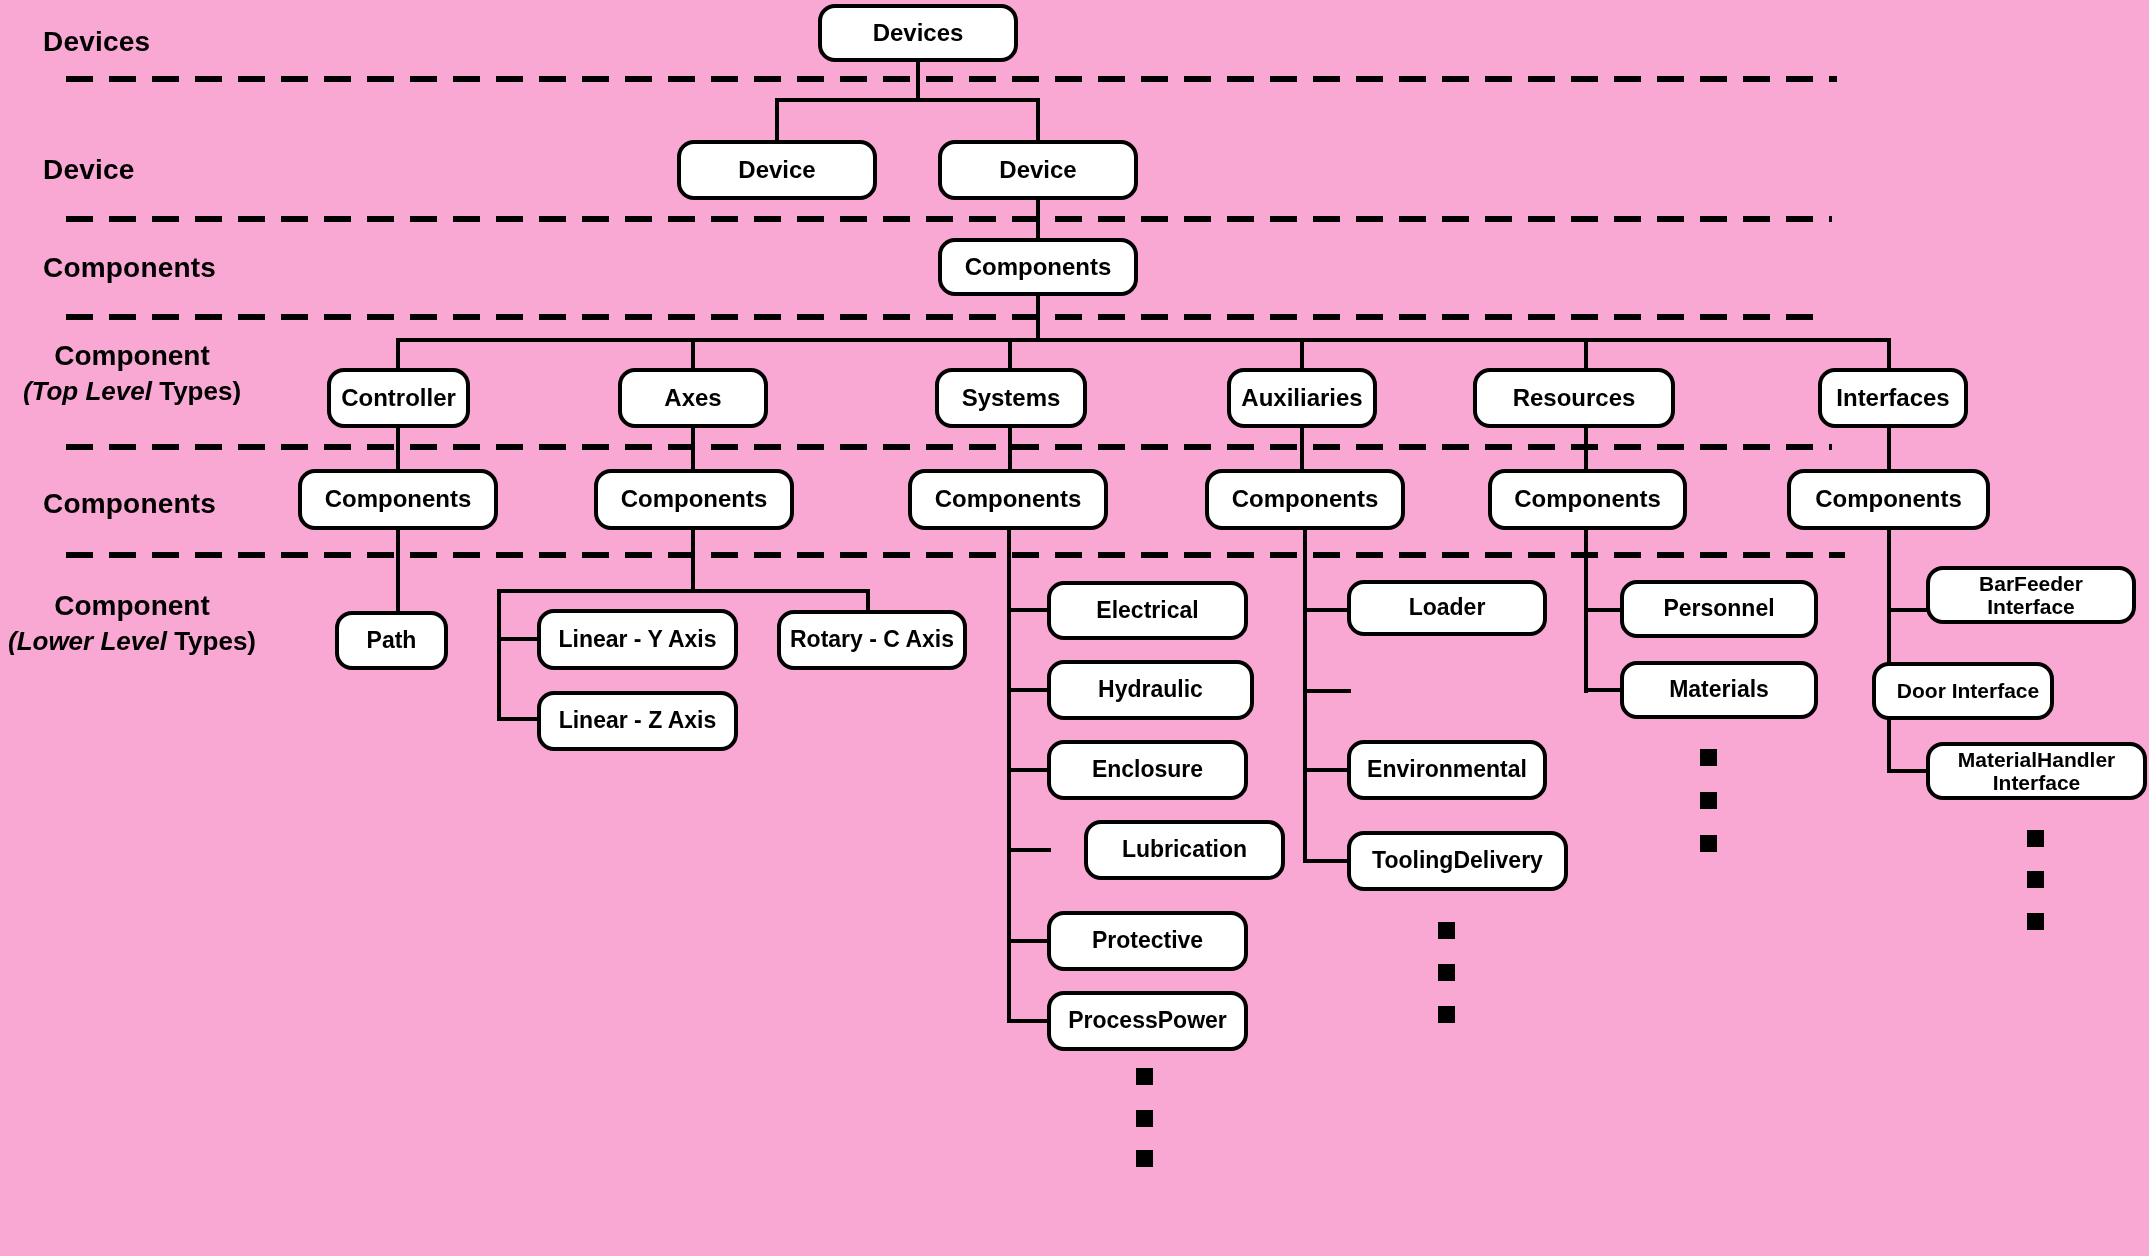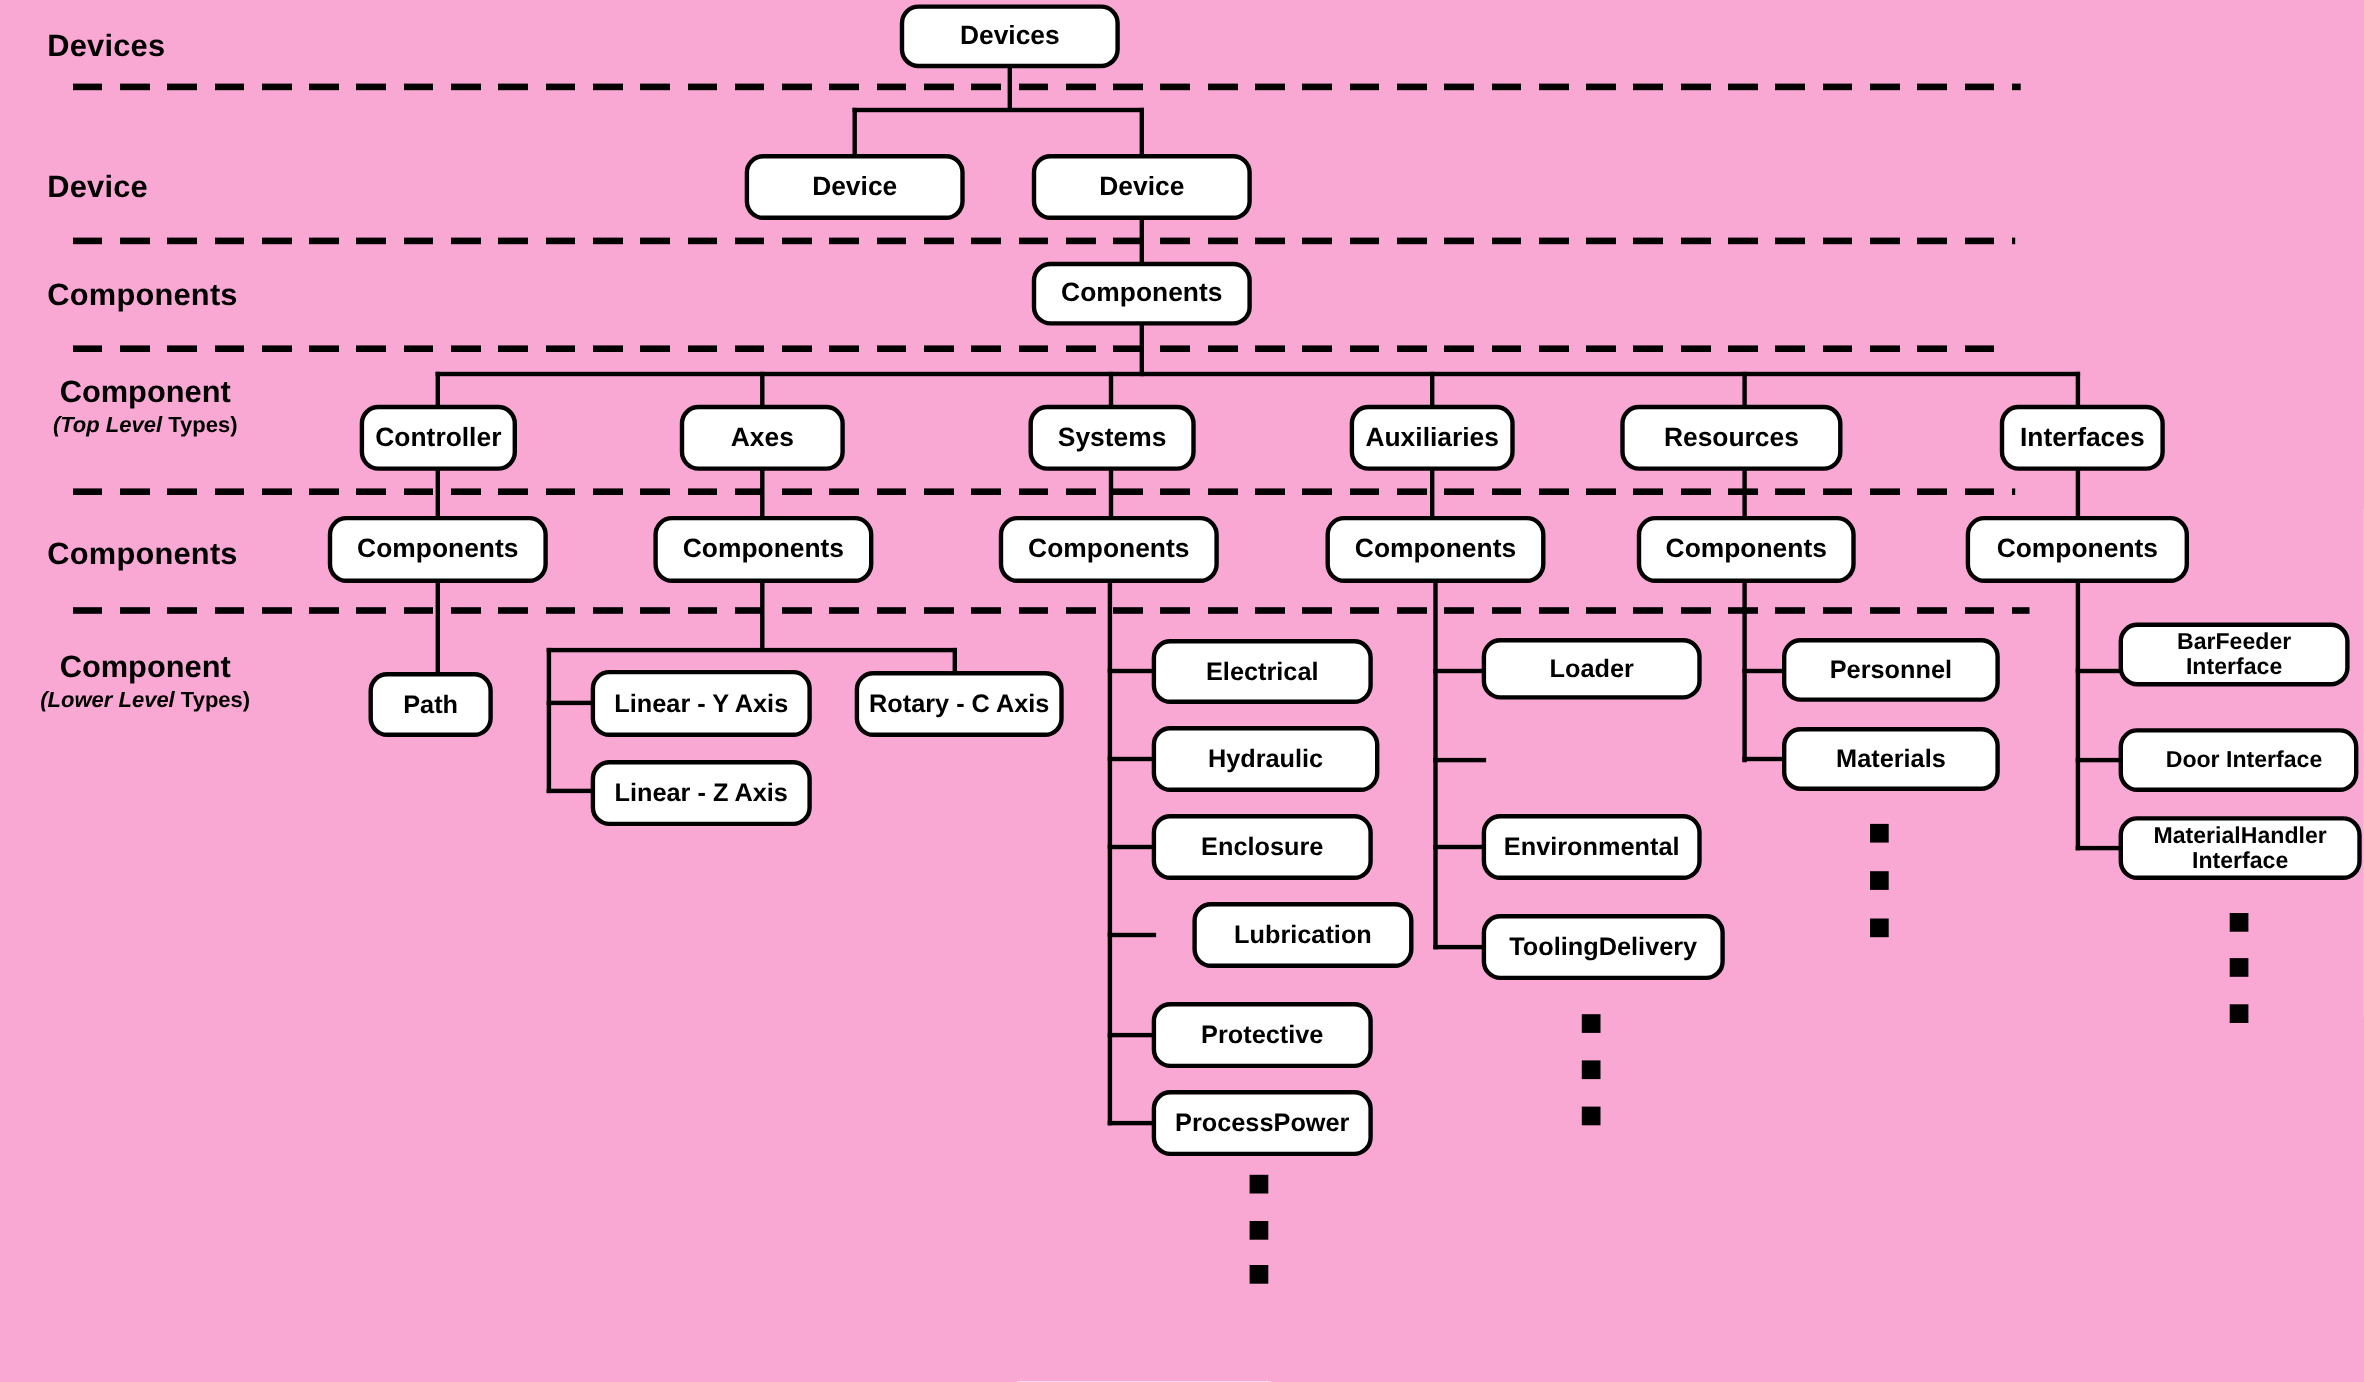--- a/index.html
+++ b/index.html
@@ -19,21 +19,21 @@
     white-space:nowrap;
   }
   .labelblock{
     position:absolute;
     width:260px;
     text-align:center;
     font-weight:bold;
     white-space:nowrap;
   }
   .labelblock .t1{font-size:28px;}
-  .labelblock .t2{font-size:20px; margin-top:4px;text-align:center;}
+  .labelblock .t2{font-size:26px; margin-top:4px;text-align:center;}
   .it{font-style:italic;}
   .dash{
     position:absolute;height:6px;
     background:repeating-linear-gradient(to right,#000 0 27px,transparent 27px 43px);
   }
   .node{
     position:absolute;
     border:4px solid #000;
     border-radius:17px;
     background:#fff;
@@ -165,21 +165,21 @@
   <div class="node small" style="left:1047px;top:991px;width:201px;height:60px;">ProcessPower</div>
 
   <div class="node small" style="left:1347px;top:580px;width:200px;height:56px;text-align:right;">Loader</div>
   <div class="node small" style="left:1347px;top:740px;width:200px;height:60px;">Environmental</div>
   <div class="node small" style="left:1347px;top:831px;width:221px;height:60px;">ToolingDelivery</div>
 
   <div class="node small" style="left:1620px;top:580px;width:198px;height:58px;">Personnel</div>
   <div class="node small" style="left:1620px;top:661px;width:198px;height:58px;">Materials</div>
 
   <div class="node twoline" style="left:1926px;top:566px;width:210px;height:58px;">BarFeeder Interface</div>
-  <div class="node twoline" style="left:1926px;top:662px;width:218px;height:58px;padding-left:16px;">Door Interface</div>
+  <div class="node twoline" style="left:1872px;top:662px;width:182px;height:58px;padding-left:16px;">Door Interface</div>
   <div class="node twoline" style="left:1926px;top:742px;width:221px;height:58px;">MaterialHandler Interface</div>
 
   <div class="dot" style="left:1136px;top:1068px;"></div>
   <div class="dot" style="left:1136px;top:1110px;"></div>
   <div class="dot" style="left:1136px;top:1150px;"></div>
 
   <div class="dot" style="left:1438px;top:922px;"></div>
   <div class="dot" style="left:1438px;top:964px;"></div>
   <div class="dot" style="left:1438px;top:1006px;"></div>
 

